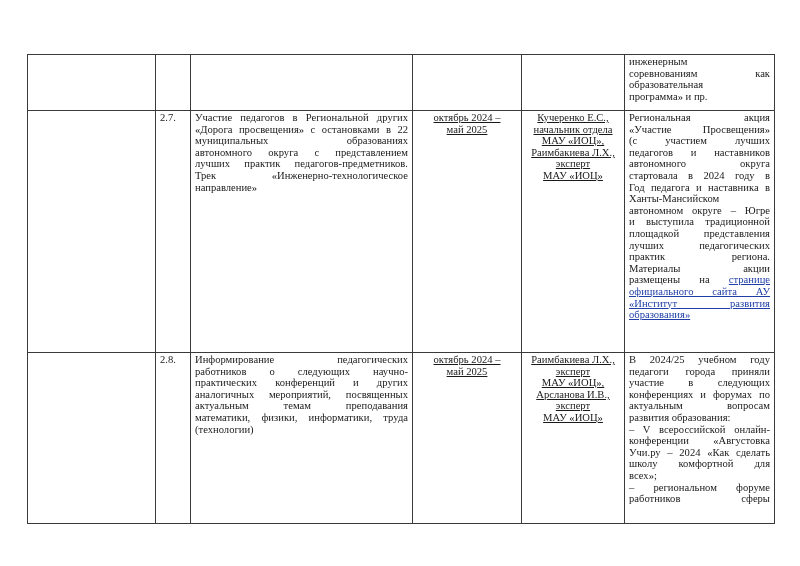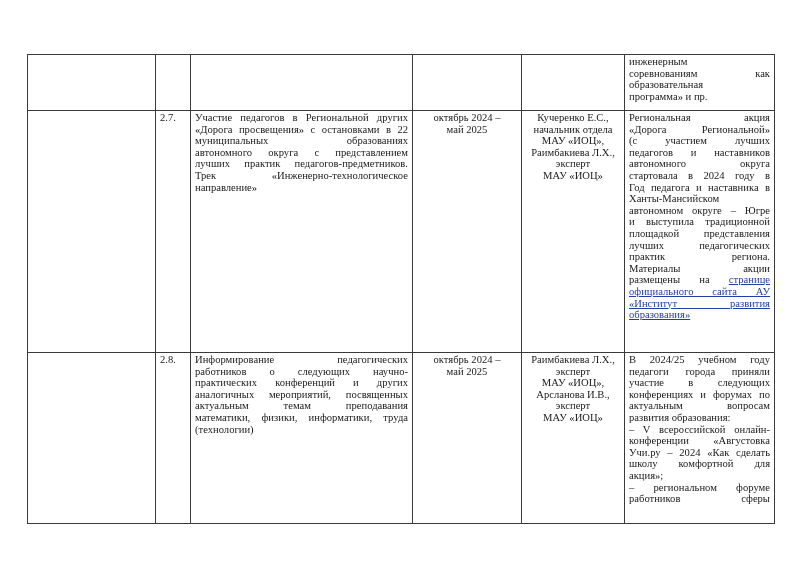--- a/index.html
+++ b/index.html
@@ -10,21 +10,21 @@
                table-layout: fixed; width: 748px; font-size: 10.6px; line-height: 11.6px; }
   table.plan td { border: 1px solid #3a3a3a; vertical-align: top; padding: 1px 4px 0 4px; }
   .c1 { width: 119px; }
   .c2 { width: 26px; text-align: left; padding-right: 2px !important; }
   .c3 { width: 213px; text-align: justify; }
   .c4 { width: 100px; text-align: center; }
   .c5 { width: 94px; text-align: center; }
   .c6 { text-align: justify; }
   .line { display: block; text-align: justify; text-align-last: justify; }
   .line.last { text-align-last: left; }
-  .line.center { text-align: center; text-align-last: center; }
+  .line.center { text-align: center; text-align-last: center; text-decoration: underline; }
   a.doclink { color: #1f3ea8; text-decoration: underline; }
   tr.r0 td { height: 54px; }
   tr.r1 td { height: 240px; }
   tr.r2 td { height: 169px; }
 </style>
 </head>
 <body>
 
 <div class="page">
   <table class="plan">
@@ -71,21 +71,21 @@
       <td class="c5">
         <span class="line center">Кучеренко Е.С.,</span>
         <span class="line center">начальник отдела</span>
         <span class="line center">МАУ «ИОЦ»,</span>
         <span class="line center">Раимбакиева Л.Х.,</span>
         <span class="line center">эксперт</span>
         <span class="line center">МАУ «ИОЦ»</span>
       </td>
       <td class="c6">
         <span class="line">Региональная акция</span>
-        <span class="line">«Дорога Региональной»</span>
+        <span class="line">«Участие Просвещения»</span>
         <span class="line">(с участием лучших</span>
         <span class="line">педагогов и наставников</span>
         <span class="line">автономного округа</span>
         <span class="line">стартовала в 2024 году в</span>
         <span class="line">Год педагога и наставника в</span>
         <span class="line last">Ханты-Мансийском</span>
         <span class="line">автономном округе – Югре</span>
         <span class="line">и выступила традиционной</span>
         <span class="line">площадкой представления</span>
         <span class="line">лучших педагогических</span>
@@ -126,20 +126,20 @@
         <span class="line">В 2024/25 учебном году</span>
         <span class="line">педагоги города приняли</span>
         <span class="line">участие в следующих</span>
         <span class="line">конференциях и форумах по</span>
         <span class="line">актуальным вопросам</span>
         <span class="line last">развития образования:</span>
         <span class="line">– V всероссийской онлайн-</span>
         <span class="line">конференции «Августовка</span>
         <span class="line">Учи.ру – 2024 «Как сделать</span>
         <span class="line">школу комфортной для</span>
-        <span class="line last">акция»;</span>
+        <span class="line last">всех»;</span>
         <span class="line">– региональном форуме</span>
         <span class="line">работников сферы</span>
       </td>
     </tr>
   </tbody>
     </table>
 </div>
 
 </body></html>

